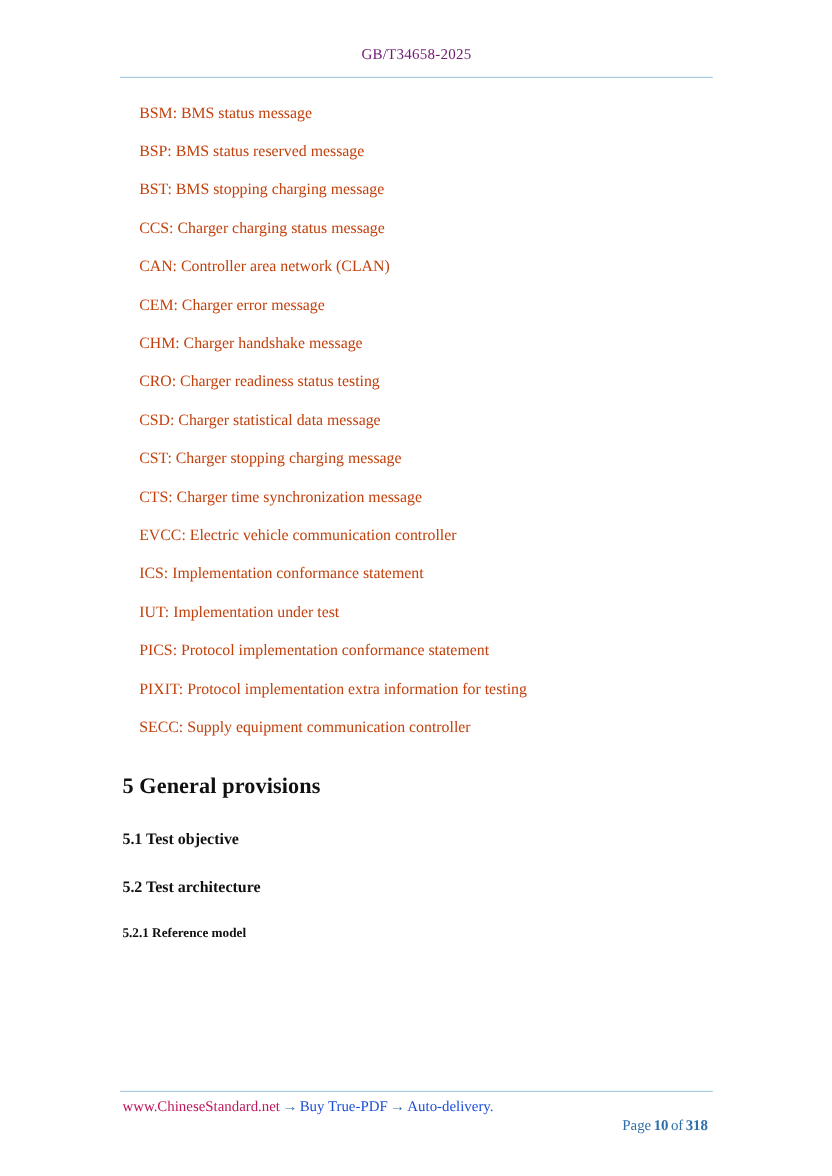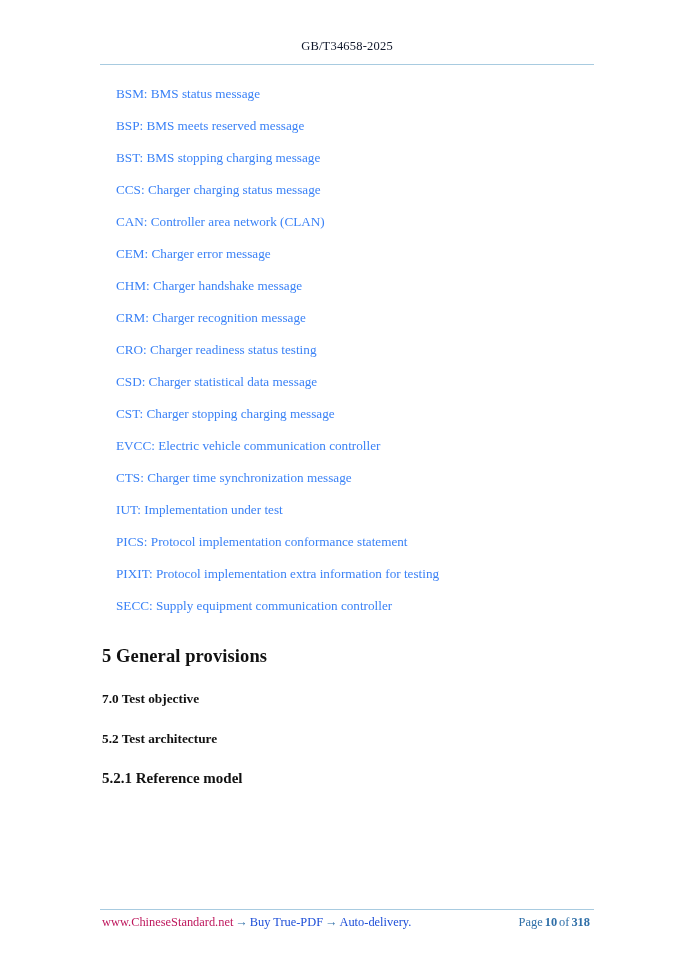--- a/index.html
+++ b/index.html
@@ -31,21 +31,21 @@
     position: absolute;
     left: 100px;
     top: 36px;
     width: 494px;
     text-align: center;
   }
   .page-header .header-title {
     font-family: "Liberation Serif", "DejaVu Serif", serif;
     font-size: 12.5px;
     letter-spacing: 0.2px;
-    color: #0f172a;
+    color: #701a75;
   }
   .rule {
     position: absolute;
     left: 100px;
     width: 494px;
     height: 0;
     border-top: 1.2px solid #a8cbe0;
   }
   .rule-top  { top: 64px; }
   .rule-bottom { top: 909px; }
@@ -63,21 +63,21 @@
     margin: 0;
     padding: 0;
     list-style: none;
   }
   .abbr-item {
     margin: 0 0 0 14px;
     padding: 0;
     font-size: 13.2px;
     line-height: 32px;
     white-space: nowrap;
-    color: #3b82f6;
+    color: #c2410c;
   }
 
   
   .h1 {
     margin: 21px 0 0 0;
     padding: 0;
     font-size: 18.5px;
     font-weight: bold;
     line-height: 26px;
     letter-spacing: 0.1px;
@@ -85,21 +85,21 @@
   .h2 {
     margin: 20px 0 0 0;
     padding: 0;
     font-size: 13.3px;
     font-weight: bold;
     line-height: 20px;
   }
   .h3 {
     margin: 19px 0 0 0;
     padding: 0;
-    font-size: 15px;
+    font-size: 11px;
     font-weight: bold;
     line-height: 20px;
   }
 
   
   .body-par {
     margin: 14px 0 0 0;
     padding: 0;
     width: 489px;
     font-size: 13.2px;
@@ -121,21 +121,21 @@
   }
   .footer-left {
     position: absolute;
     left: 0;
     top: 0;
     white-space: nowrap;
   }
   .footer-right {
     position: absolute;
     right: 0;
-    top: 0;
+    top: 16px;
     white-space: nowrap;
   }
   .site-link {
     color: #be185d;
   }
   .footer-arrow {
     color: #2f6fa8;
     padding: 0 2px;
   }
   .footer-seg { color: #1d4ed8; }
@@ -153,41 +153,41 @@
 
   <div class="page-header">
     <span class="header-title">GB/T34658-2025</span>
   </div>
   <div class="rule rule-top"></div>
 
   <div class="content">
 
     <ul class="abbr-list">
       <li class="abbr-item">BSM: BMS status message</li>
-      <li class="abbr-item">BSP: BMS meets reserved message</li>
+      <li class="abbr-item">BSP: BMS status reserved message</li>
       <li class="abbr-item">BST: BMS stopping charging message</li>
       <li class="abbr-item">CCS: Charger charging status message</li>
       <li class="abbr-item">CAN: Controller area network (CLAN)</li>
       <li class="abbr-item">CEM: Charger error message</li>
       <li class="abbr-item">CHM: Charger handshake message</li>
-      <li class="abbr-item">CRM: Charger recognition message</li>
       <li class="abbr-item">CRO: Charger readiness status testing</li>
       <li class="abbr-item">CSD: Charger statistical data message</li>
       <li class="abbr-item">CST: Charger stopping charging message</li>
+      <li class="abbr-item">CTS: Charger time synchronization message</li>
       <li class="abbr-item">EVCC: Electric vehicle communication controller</li>
-      <li class="abbr-item">CTS: Charger time synchronization message</li>
+      <li class="abbr-item">ICS: Implementation conformance statement</li>
       <li class="abbr-item">IUT: Implementation under test</li>
       <li class="abbr-item">PICS: Protocol implementation conformance statement</li>
       <li class="abbr-item">PIXIT: Protocol implementation extra information for testing</li>
       <li class="abbr-item">SECC: Supply equipment communication controller</li>
     </ul>
 
     <h1 class="h1">5 General provisions</h1>
 
-    <h2 class="h2">7.0 Test objective</h2>
+    <h2 class="h2">5.1 Test objective</h2>
 
 
     <h2 class="h2">5.2 Test architecture</h2>
 
     <h3 class="h3">5.2.1 Reference model</h3>
 
   </div>
 
   <div class="rule rule-bottom"></div>
   <div class="page-footer">

